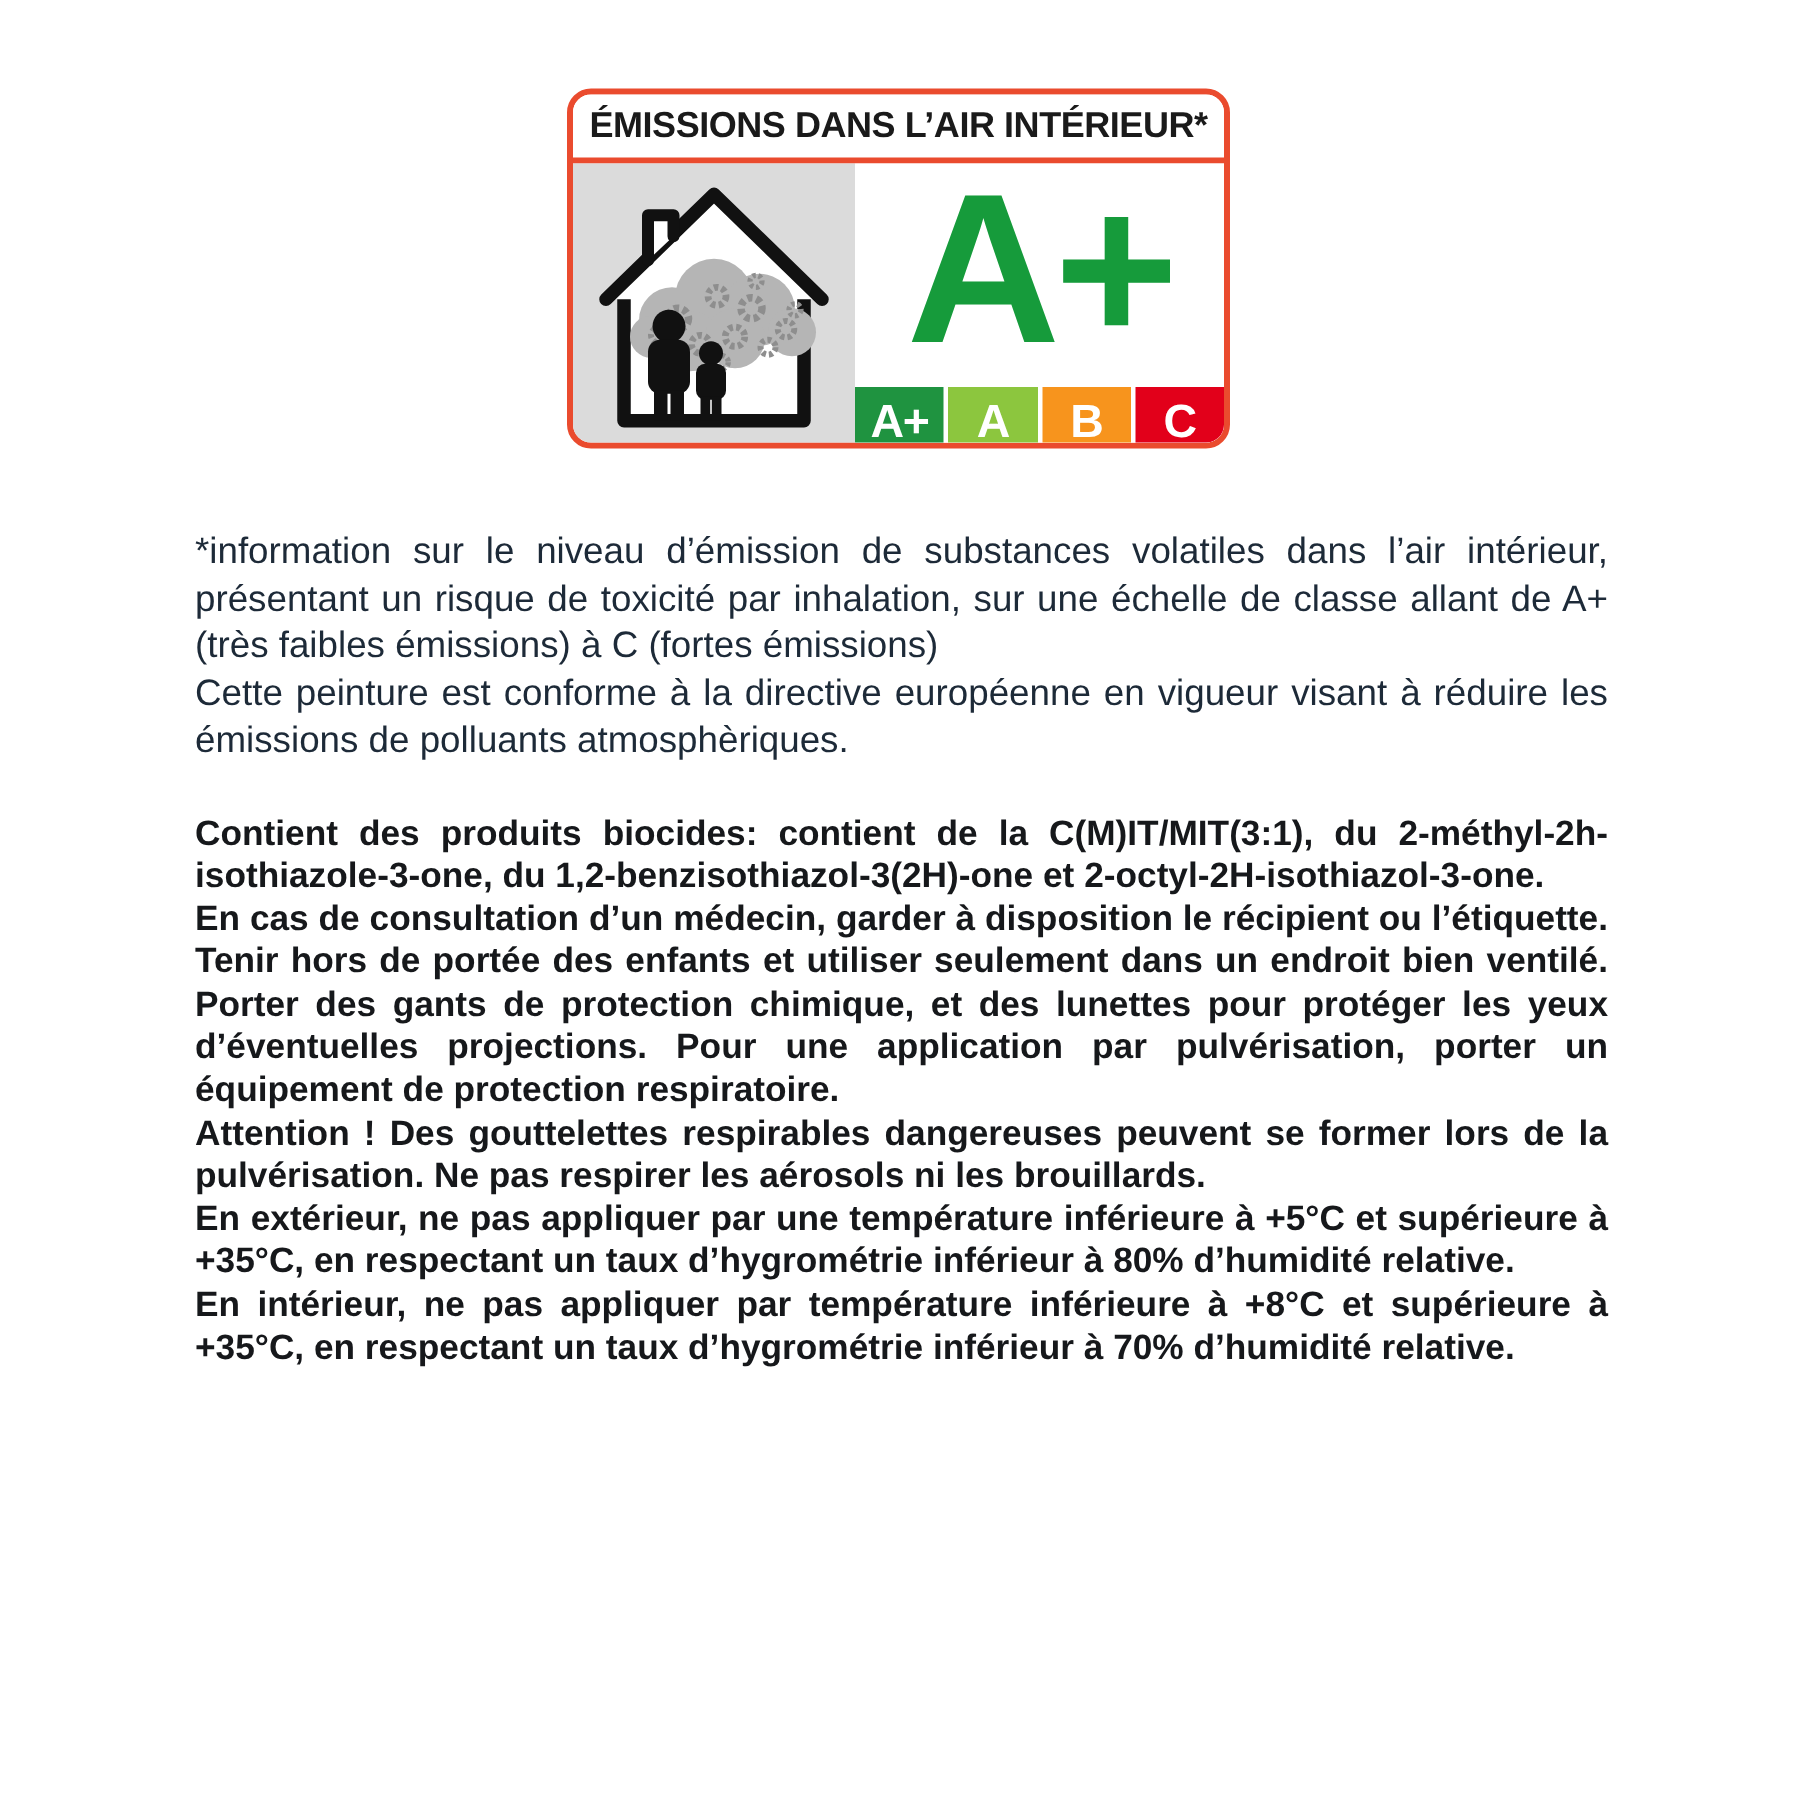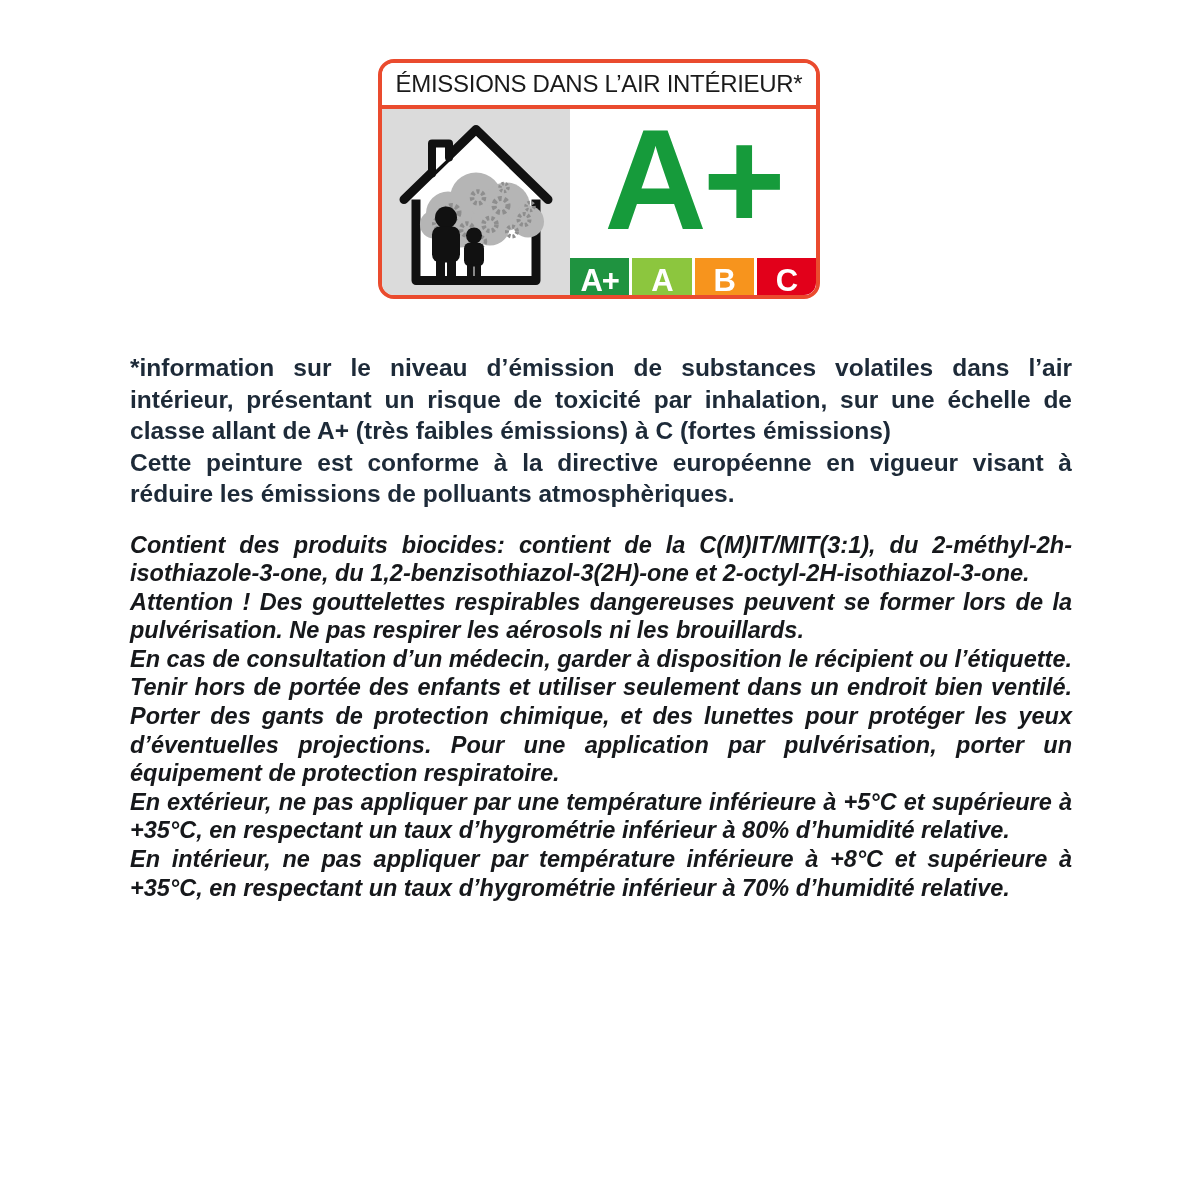--- a/index.html
+++ b/index.html
@@ -24,21 +24,21 @@
     flex-direction: column;
   }
   .badge-header {
     height: 46px;
     flex: 0 0 46px;
     display: flex;
     align-items: center;
     justify-content: center;
     border-bottom: 4px solid #EA4B2E;
     background: #fff;
-    font-weight: normal;
+    font-weight: bold;
     font-size: 24px;
     letter-spacing: -0.3px;
     color: #1a1a1a;
     white-space: nowrap;
   }
   .badge-body { flex: 1; display: flex; }
   .house-panel {
     width: 188px;
     flex: 0 0 188px;
     background: #DBDBDB;
@@ -88,31 +88,30 @@
     position: absolute;
     left: 130px;
     width: 942px;
     top: 352px;
     color: #1D2A38;
   }
   .content p { margin: 0; }
   .footnote, .compliance p {
     font-size: 24.5px;
     line-height: 31.5px;
-    font-weight: 700;
+    font-weight: 400;
     text-align: justify;
     color: #1D2A38;
   }
   .footnote { margin-bottom: 42px; }
-  .compliance { margin-bottom: 21px; }
+  .compliance { margin-bottom: 31px; }
   .warnings p {
     font-size: 23.5px;
     line-height: 28.6px;
     font-weight: 600;
-    font-style: italic;
     text-align: justify;
     color: #16181B;
   }
 </style>
 </head>
 <body>
 
 <div class="page">
 
   <div class="badge" style="border-color: rgb(234, 75, 46);">
@@ -180,20 +179,20 @@
 
   <div class="content">
     <p class="footnote">*information sur le niveau d’émission de substances volatiles dans l’air intérieur, présentant un risque de toxicité par inhalation, sur une échelle de classe allant de A+ (très faibles émissions) à C (fortes émissions)</p>
 
     <div class="compliance">
       <p>Cette peinture est conforme à la directive européenne en vigueur visant à réduire les émissions de polluants atmosphèriques.</p>
     </div>
 
     <div class="warnings">
       <p>Contient des produits biocides: contient de la C(M)IT/MIT(3:1), du 2-méthyl-2h-isothiazole-3-one, du 1,2-benzisothiazol-3(2H)-one et 2-octyl-2H-isothiazol-3-one.</p>
+      <p>En cas de consultation d’un médecin, garder à disposition le récipient ou l’étiquette. Tenir hors de portée des enfants et utiliser seulement dans un endroit bien ventilé. Porter des gants de protection chimique, et des lunettes pour protéger les yeux d’éventuelles projections. Pour une application par pulvérisation, porter un équipement de protection respiratoire.</p>
       <p>Attention ! Des gouttelettes respirables dangereuses peuvent se former lors de la pulvérisation. Ne pas respirer les aérosols ni les brouillards.</p>
-      <p>En cas de consultation d’un médecin, garder à disposition le récipient ou l’étiquette. Tenir hors de portée des enfants et utiliser seulement dans un endroit bien ventilé. Porter des gants de protection chimique, et des lunettes pour protéger les yeux d’éventuelles projections. Pour une application par pulvérisation, porter un équipement de protection respiratoire.</p>
       <p>En extérieur, ne pas appliquer par une température inférieure à +5°C et supérieure à +35°C, en respectant un taux d’hygrométrie inférieur à 80% d’humidité relative.</p>
       <p>En intérieur, ne pas appliquer par température inférieure à +8°C et supérieure à +35°C, en respectant un taux d’hygrométrie inférieur à 70% d’humidité relative.</p>
     </div>
   </div>
 
 </div>
 
 </body></html>

